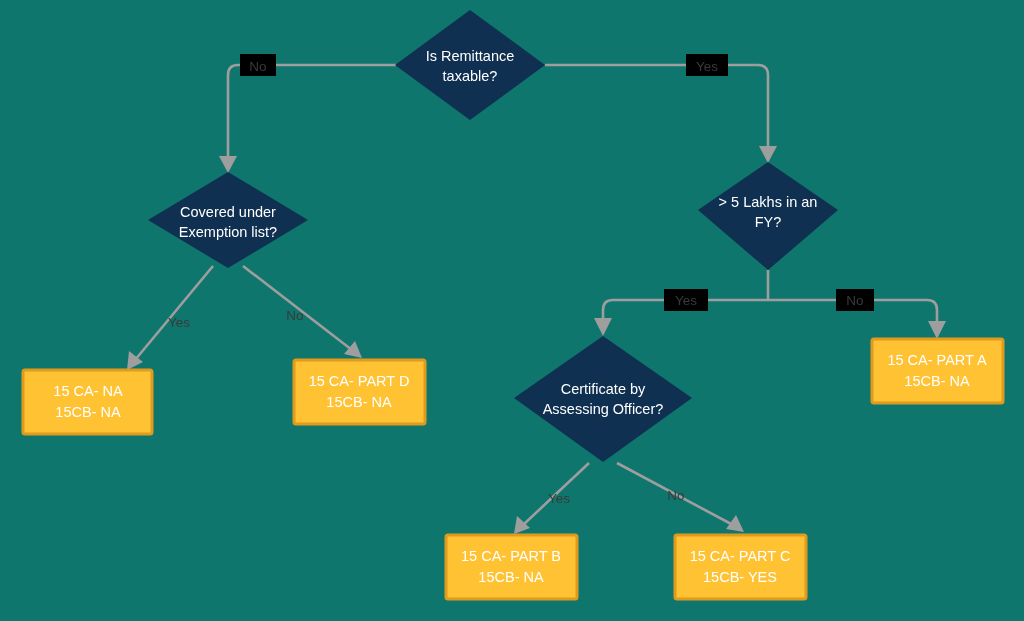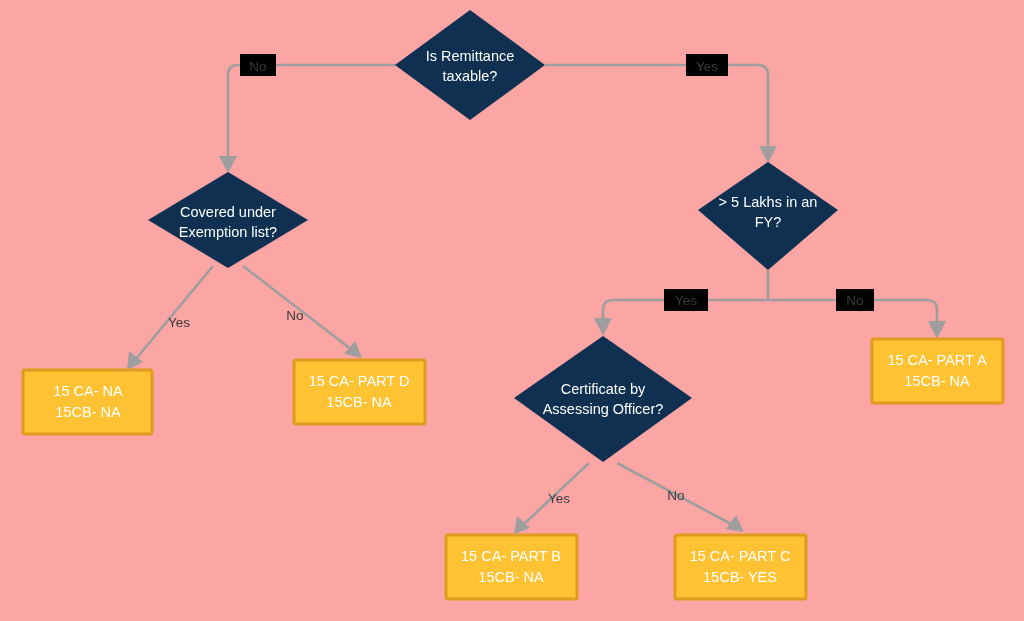--- a/index.html
+++ b/index.html
@@ -10,21 +10,21 @@
   body {
     width: 1024px;
     height: 621px;
     overflow: hidden;
     font-family: "Liberation Sans", sans-serif;
   }
   #flowchart-root {
     position: relative;
     width: 1024px;
     height: 621px;
-    background: #fca5a5;
+    background: #0f766e;
   }
   svg.chart-canvas {
     position: absolute;
     left: 0;
     top: 0;
     width: 1024px;
     height: 621px;
     display: block;
   }
   text {

